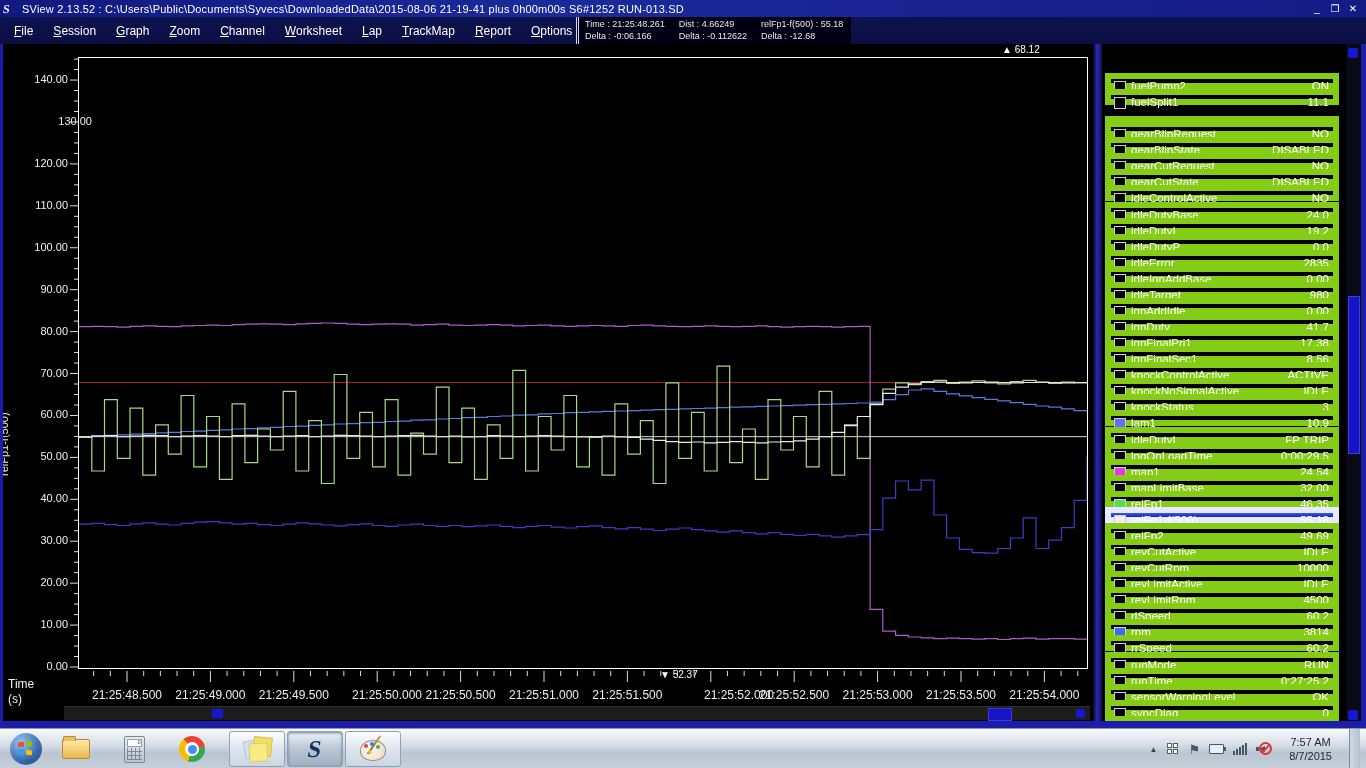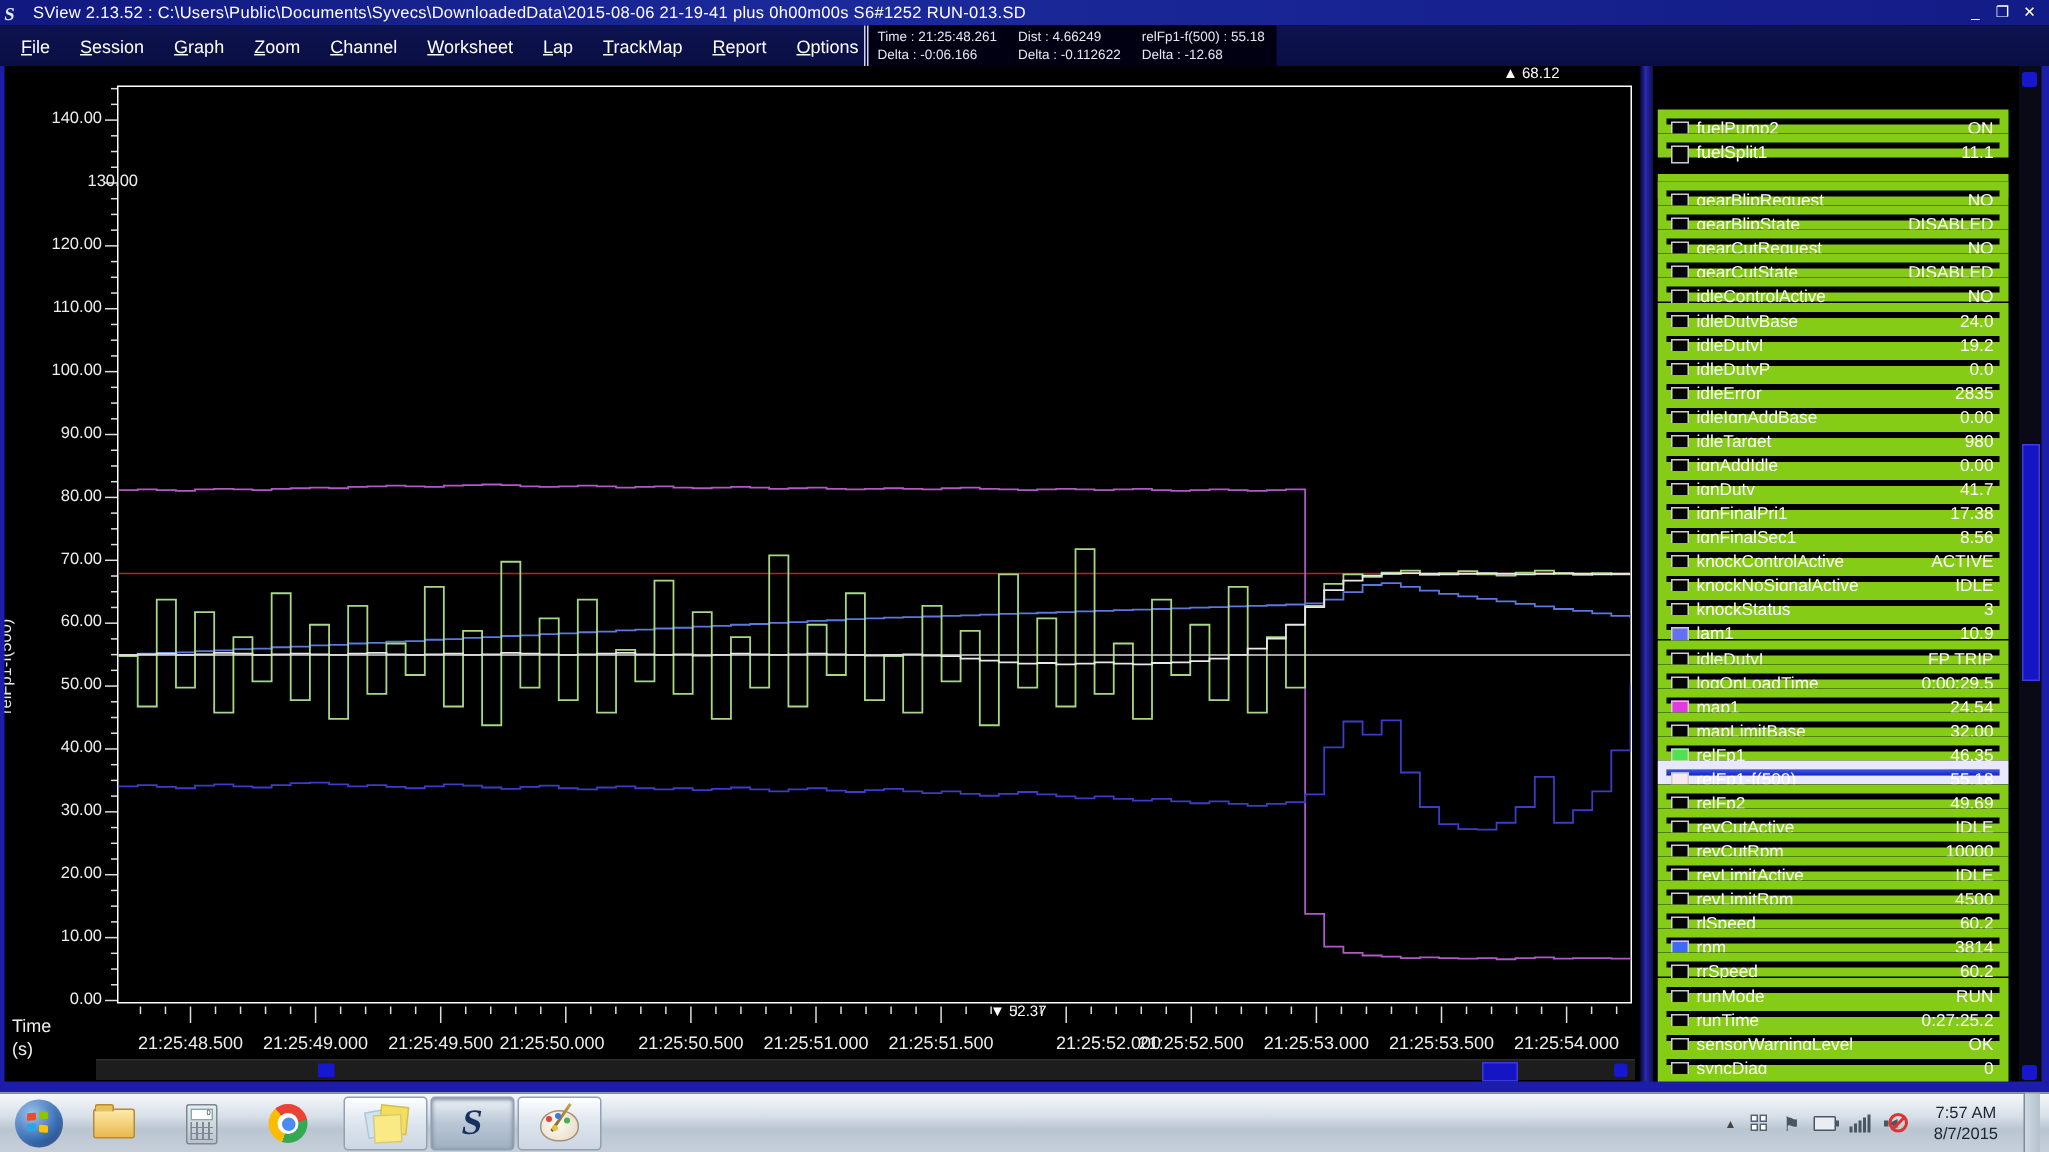--- a/index.html
+++ b/index.html
@@ -285,21 +285,21 @@
         <div class="ylab" style="top: 448.302px;">40.00</div>
         <div class="ylab" style="top: 490.227px;">30.00</div>
         <div class="ylab" style="top: 532.151px;">20.00</div>
         <div class="ylab" style="top: 574.076px;">10.00</div>
         <div class="ylab" style="top: 616px;">0.00</div>
       </div>
     <div id="x-labels">
         <div class="xlab" style="left: 77px;">21:25:48.500</div>
         <div class="xlab" style="left: 160.4px;">21:25:49.000</div>
         <div class="xlab" style="left: 243.8px;">21:25:49.500</div>
-        <div class="xlab" style="left: 318px;">21:25:50.000</div>
+        <div class="xlab" style="left: 337px;">21:25:50.000</div>
         <div class="xlab" style="left: 410.6px;">21:25:50.500</div>
         <div class="xlab" style="left: 494px;">21:25:51.000</div>
         <div class="xlab" style="left: 577.4px;">21:25:51.500</div>
         <div class="xlab" style="left: 689px;">21:25:52.000</div>
         <div class="xlab" style="left: 744.2px;">21:25:52.500</div>
         <div class="xlab" style="left: 827.6px;">21:25:53.000</div>
         <div class="xlab" style="left: 911px;">21:25:53.500</div>
         <div class="xlab" style="left: 994.4px;">21:25:54.000</div>
       </div>
     <div class="h-scroll">

